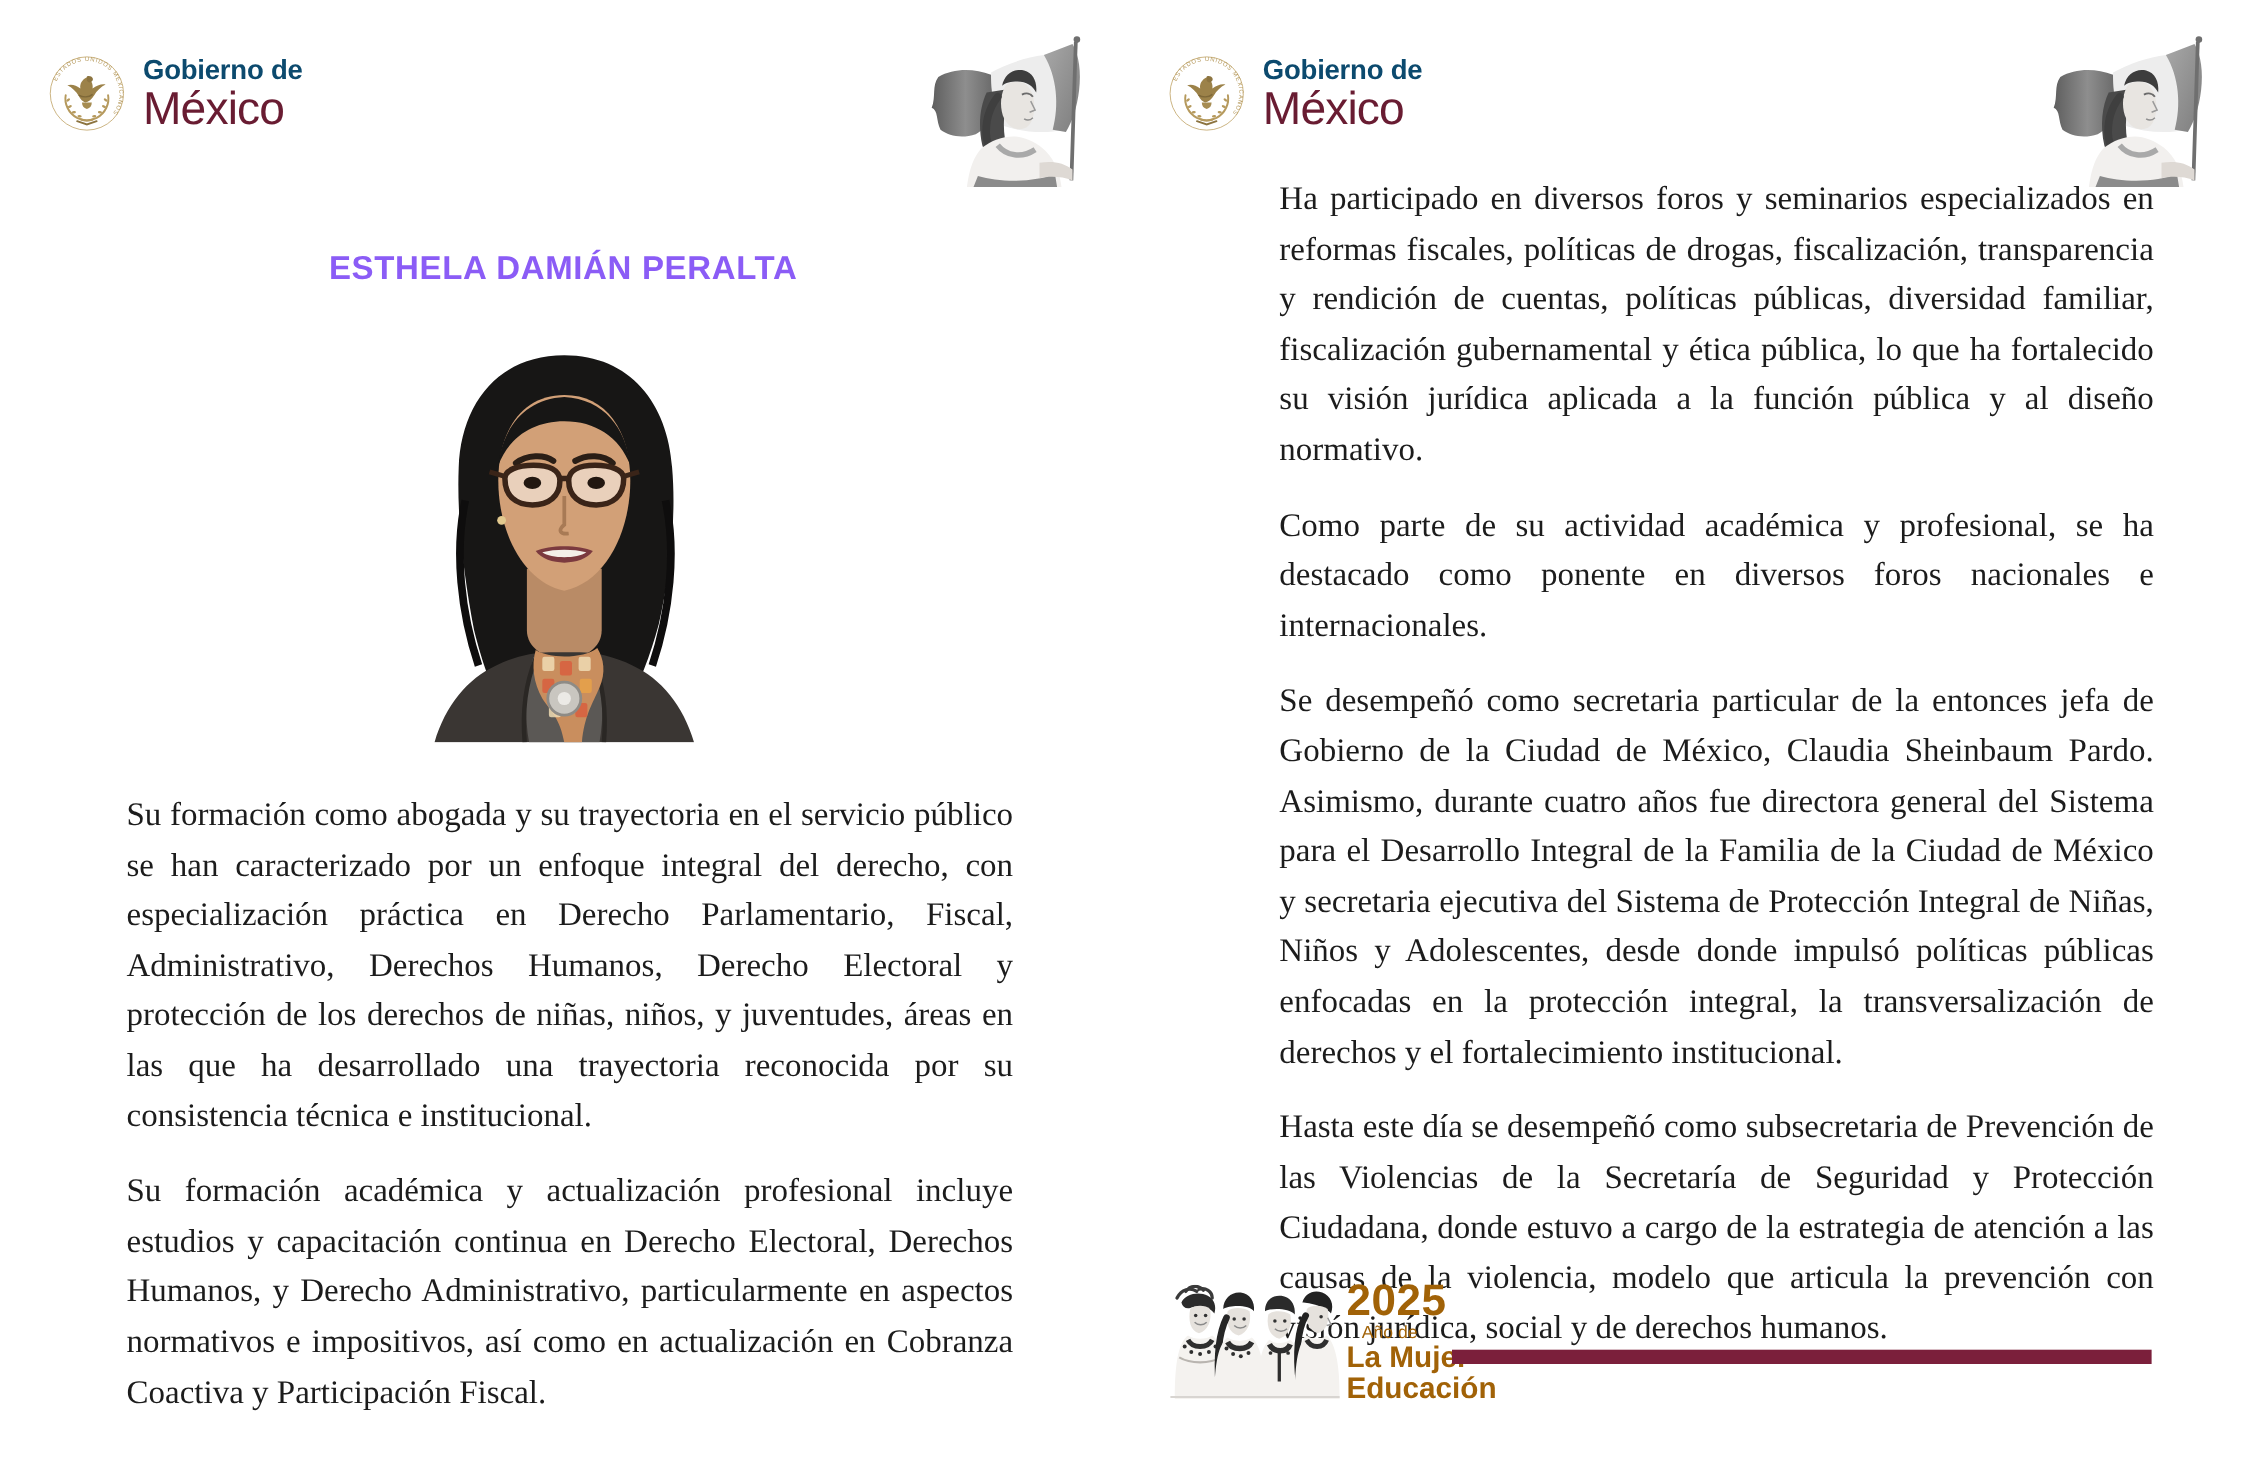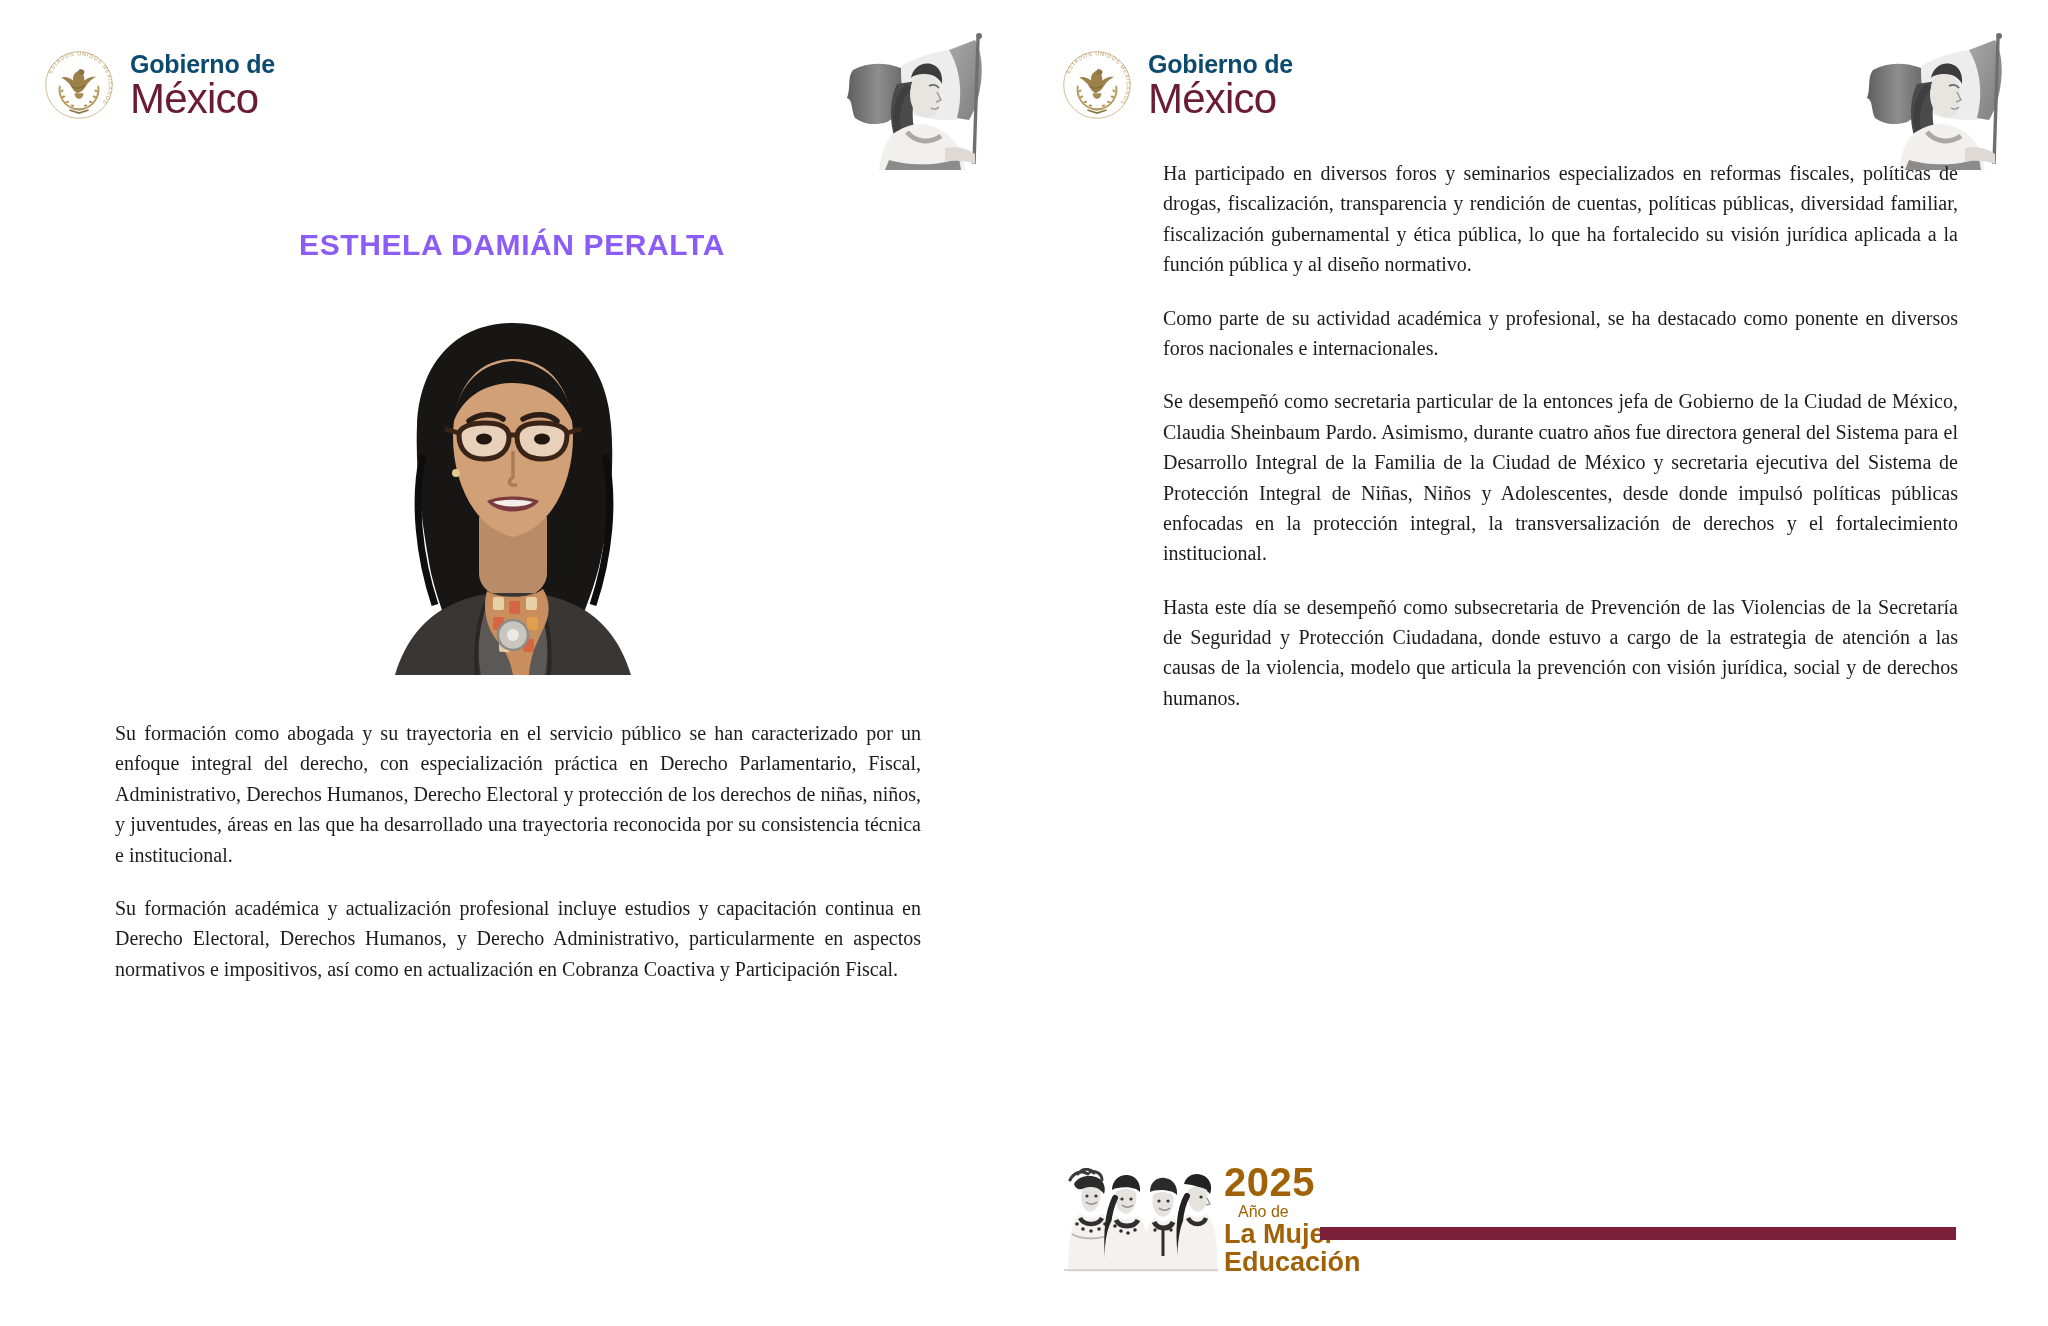--- a/index.html
+++ b/index.html
@@ -113,21 +113,21 @@
   }
 
   .col-right {
     position: absolute;
     top: 158px;
     left: 1163px;
     width: 795px;
   }
 
   .para {
-    font-size: 20px;
+    font-size: 30px;
     line-height: 1.52;
     text-align: justify;
     text-justify: inter-word;
     color: #1c1c1c;
     margin-bottom: 23px;
     hyphens: none;
   }
   .para:last-child { margin-bottom: 0; }
 
   

